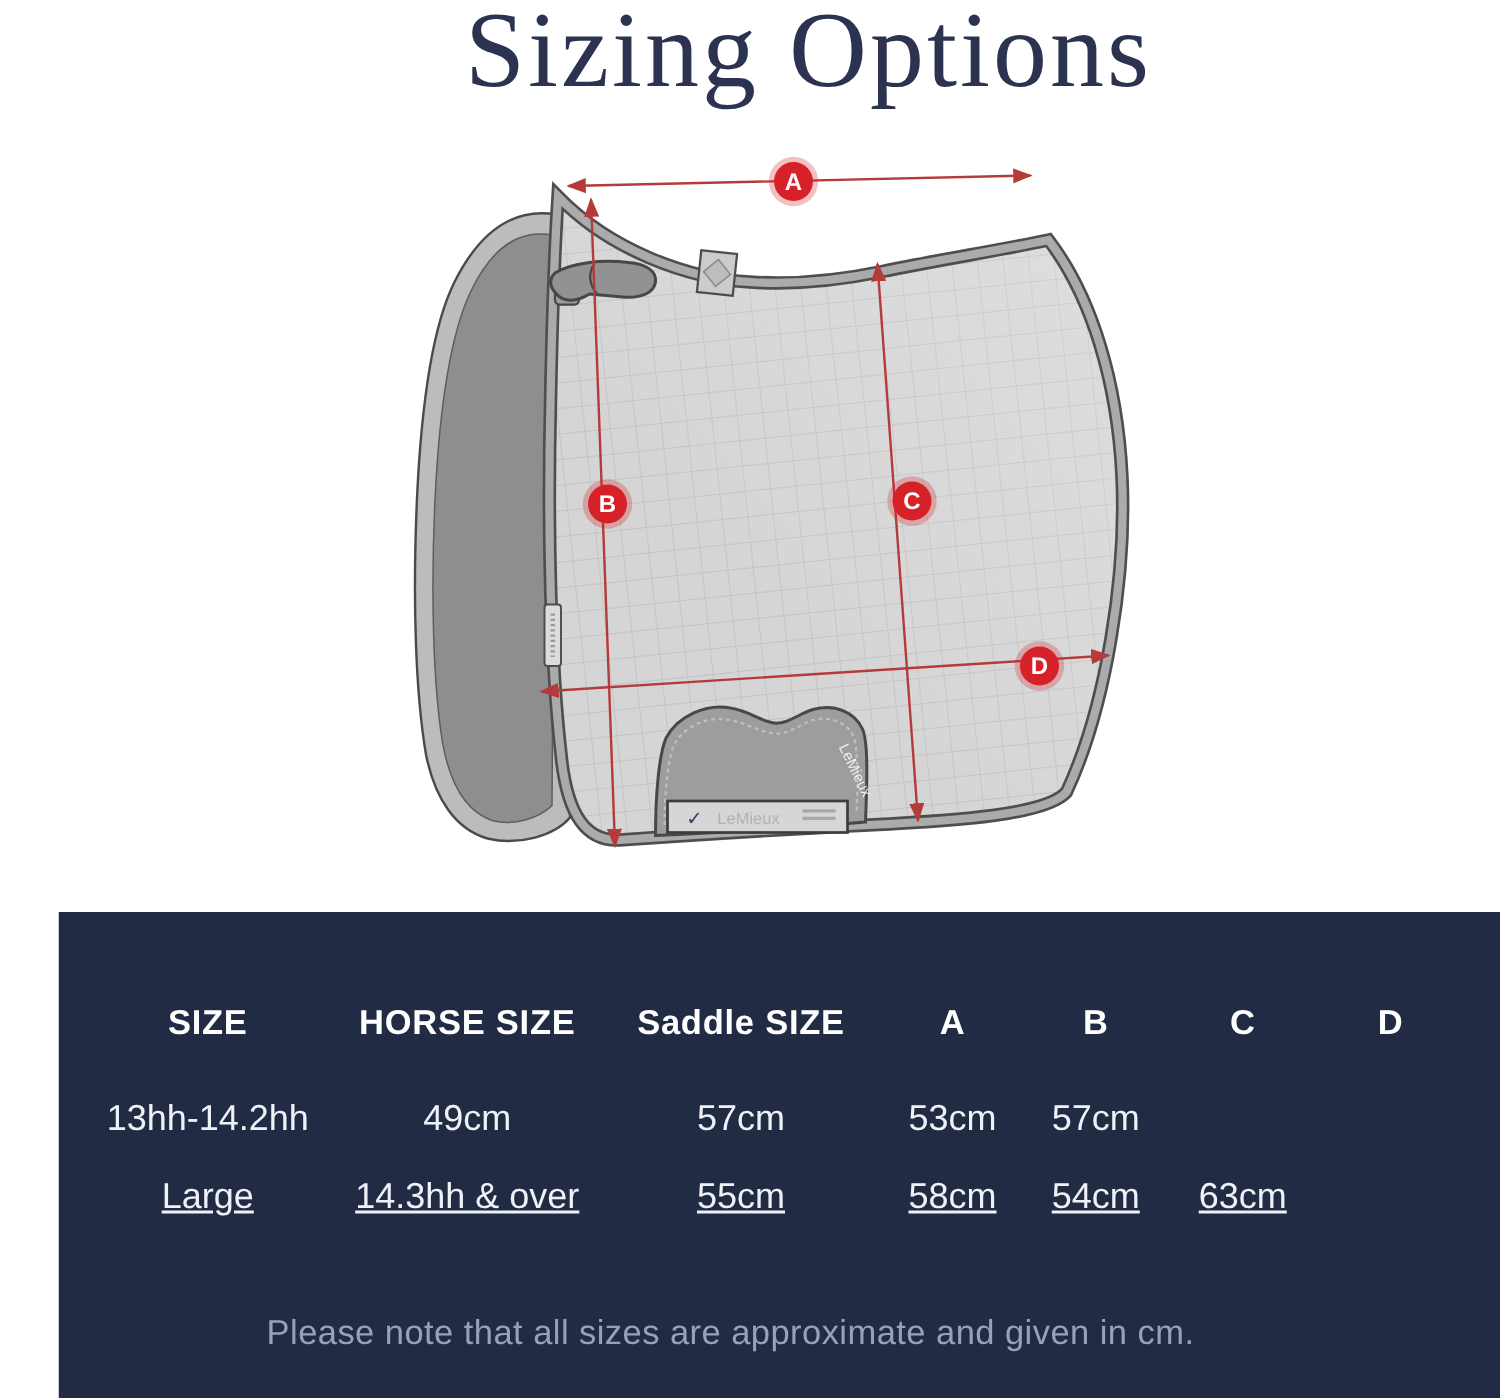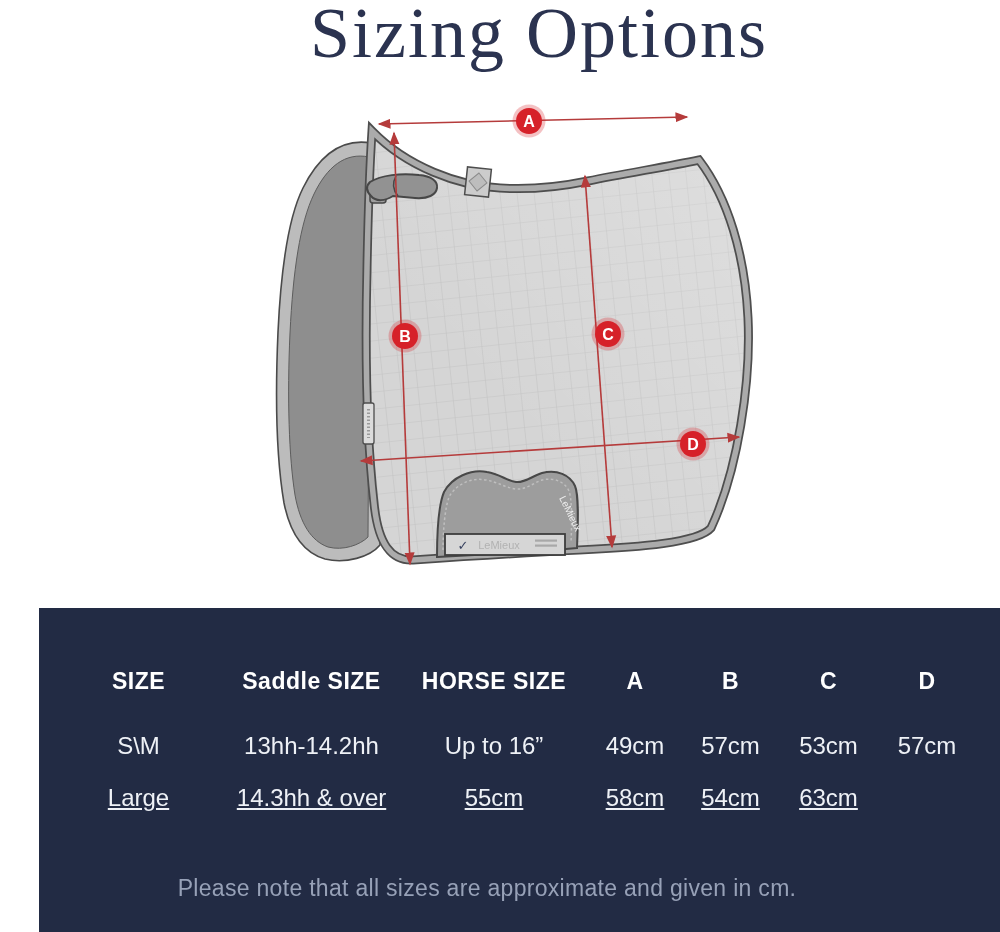--- a/index.html
+++ b/index.html
@@ -142,31 +142,29 @@
     <g>
       <circle cx="654" cy="444" r="16.5" fill="#d62129" opacity="0.28"></circle>
       <circle cx="654" cy="444" r="13" fill="#d62129"></circle>
       <text x="654" y="449.5" text-anchor="middle" font-size="16" font-weight="700" fill="#ffffff">D</text>
     </g>
   </svg>
 
   <div class="panel">
     <div class="row head">
       <span>SIZE</span>
+      <span>HORSE SIZE</span>
       <span>Saddle SIZE</span>
-      <span>HORSE SIZE</span>
       <span>A</span>
       <span>B</span>
       <span>C</span>
       <span>D</span>
     </div>
     <div class="row r1">
-      <span>S\M</span>
       <span>13hh-14.2hh</span>
-      <span>Up to 16”</span>
       <span>49cm</span>
       <span>57cm</span>
       <span>53cm</span>
       <span>57cm</span>
     </div>
     <div class="row r2">
       <span>Large</span>
       <span>14.3hh &amp; over</span>
       <span>55cm</span>
       <span>58cm</span>

